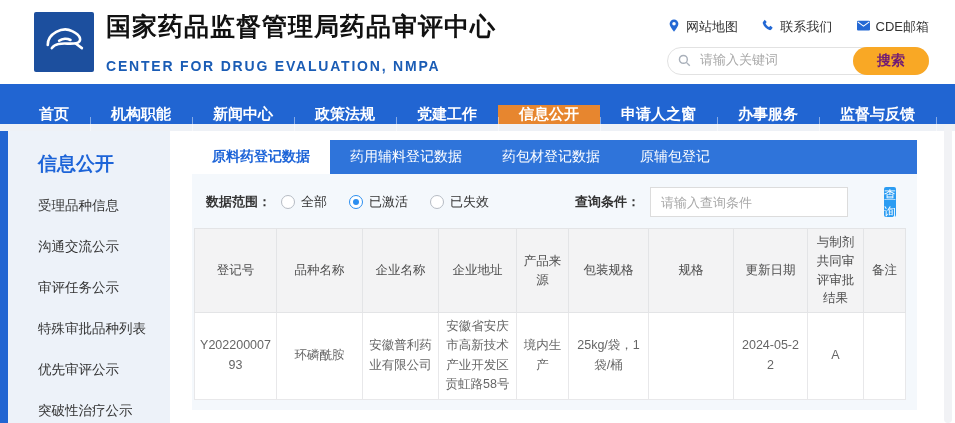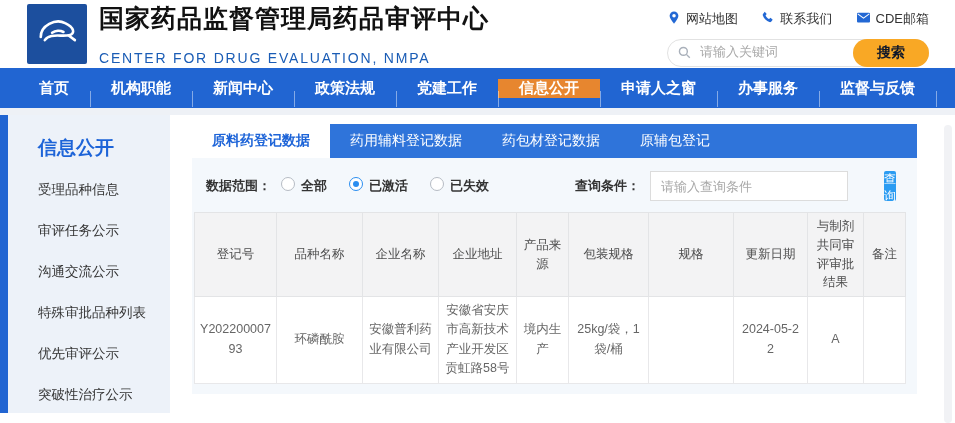--- a/index.html
+++ b/index.html
@@ -3,35 +3,35 @@
 <meta charset="utf-8">
 <style>
   * { margin:0; padding:0; box-sizing:border-box; }
   html,body { background:#fff; }
   .page {
     position:relative; width:955px; height:423px; overflow:hidden;
     background:#fff; font-family:"Liberation Sans","DejaVu Sans",sans-serif;
     color:#333;
   }
   
-  .header { height:68px; display:flex; align-items:center; padding-left:27px; background:#fff; }
+  .header { height:84px; display:flex; align-items:center; padding-left:34px; background:#fff; }
   .logo { width:60px; height:60px; background:#1c4f9e; border-radius:2px; display:flex; align-items:center; justify-content:center; flex:0 0 auto; }
   .titles { margin-left:12px; }
   .title-cn { font-size:25px; font-weight:bold; color:#111; letter-spacing:1px; }
-  .title-en { font-size:14px; font-weight:normal; color:#1a5cb5; letter-spacing:1.8px; margin-top:15px; }
+  .title-en { font-size:14px; font-weight:bold; color:#1a5cb5; letter-spacing:1.8px; margin-top:15px; }
   .header-right { margin-left:auto; margin-right:26px; width:262px; }
   .quick-links { display:flex; justify-content:space-between; align-items:center; font-size:13px; color:#333; margin-top:8px; }
   .quick-link { display:flex; align-items:center; gap:5px; cursor:pointer; }
   .search-wrap { position:relative; margin-top:11px; height:28px;font-family:Liberation Mono, monospace; }
   .search-input { width:100%; height:28px; border:1px solid #e2e2e2; border-radius:15px; padding:0 80px 0 32px; font-size:13px; color:#333; outline:none; background:#fff; font-family:inherit; }
   .search-input::placeholder { color:#a9a9a9; }
   .mag-icon { position:absolute; left:10px; top:6px; }
-  .search-btn { position:absolute; right:0; top:0; width:76px; height:28px; border:none; border-radius:15px; background:#f9a825; color:#0f172a; font-size:14px; font-weight:bold; cursor:pointer; font-family:inherit; }
-  
-  .nav { height:40px; background:#2165d2; display:flex; align-items:center; padding-left:18px; }
+  .search-btn { position:absolute; right:0; top:0; width:76px; height:28px; border:none; border-radius:15px; background:#f9a825; color:#701a75; font-size:14px; font-weight:bold; cursor:pointer; font-family:inherit; }
+  
+  .nav { height:40px; background:#2165d2; display:flex; align-items:flex-end; padding-left:18px; }
   .nav-item { display:flex; align-items:center; padding:0 21px; color:#fff; font-size:15px; font-weight:bold; cursor:pointer; position:relative; white-space:nowrap; }
   .nav-item:not(:first-child)::before { content:''; position:absolute; left:0; top:12px; height:16px; width:1px; background:rgba(255,255,255,.45); }
   .nav-item.active { background:#e7862f; }
   .nav-gap { height:7px; background:#eef1f6; }
   
   .body { display:flex; height:298px; position:relative; }
   .left-strip { width:8px; background:#2165d2; flex:0 0 auto; }
   .sidebar { width:162px; background:#edf2f9; padding:20px 0 0 30px; flex:0 0 auto; }
   .sb-title { font-size:19px; font-weight:bold; color:#1d64d8; margin-bottom:20px; }
   .sb-item { font-size:13.5px; color:#333; margin-bottom:23px; cursor:pointer; white-space:nowrap; }
@@ -40,21 +40,21 @@
   .breadcrumb { margin-top:8px; display:flex; align-items:center; gap:6px; font-size:13px; color:#444; }
   
   .tabs { margin-top:9px; height:34px; background:#2f74da; display:flex; align-items:stretch; }
   .tab { padding:0 20px; display:flex; align-items:center; color:#fff; font-size:14px; cursor:pointer; white-space:nowrap; }
   .tab.active { background:#fff; color:#1d64d8; font-weight:bold; }
   
   .panel { background:#f4f8fc; padding:10px 12px 10px 2px; }
   .filter-row { display:flex; align-items:center; height:32px; margin:2px 16px 10px 12px; font-size:13px; }
   .flabel { font-weight:bold; color:#333; white-space:nowrap; }
   .radios { display:flex; align-items:center; margin-left:10px; }
-  .radio-opt { display:flex; gap:6px; margin-right:22px; cursor:pointer; color:#333; white-space:nowrap;font-weight:bold; }
+  .radio-opt { display:flex; align-items:center; gap:6px; margin-right:22px; cursor:pointer; color:#333; white-space:nowrap; }
   .rdot { width:14px; height:14px; border:1px solid #b6bcc4; border-radius:50%; background:#fff; position:relative; flex:0 0 auto; }
   .radio-opt.checked .rdot { border-color:#2b8ef0; }
   .radio-opt.checked .rdot::after { content:''; position:absolute; left:3px; top:3px; width:6px; height:6px; border-radius:50%; background:#2b8ef0; }
   .qlabel { margin-left:64px; }
   .query-input { margin-left:10px; width:230px; height:30px; border:1px solid #dcdcdc; background:#fff; padding:0 10px; font-size:13px; color:#333; outline:none; font-family:inherit; }
   .query-input::placeholder { color:#a9a9a9; }
   .query-btn { margin-left:36px; width:60px; height:30px; border:none; background:#2b9cf2; color:#fff; font-size:12px; border-radius:2px; cursor:pointer; font-family:inherit; }
   
   .data-table { width:711px; background:#fff; border-collapse:collapse; table-layout:fixed; font-size:12.5px; }
   .data-table th { background:#f3f3f4; color:#4d4d4d; font-weight:normal; border:1px solid #e3e4e6; height:56px; padding:4px 5px; text-align:center; line-height:1.5; }
@@ -139,22 +139,22 @@
     </div>
   <div class="nav-gap"></div>
 
   <div class="body">
     <div class="left-strip"></div>
 
     <div class="sidebar">
       <div class="sb-title">信息公开</div>
       <div id="sb-items">
           <div class="sb-item">受理品种信息</div>
+          <div class="sb-item">沟通交流公示</div>
           <div class="sb-item">审评任务公示</div>
-          <div class="sb-item">沟通交流公示</div>
           <div class="sb-item">特殊审批品种列表</div>
           <div class="sb-item">优先审评公示</div>
           <div class="sb-item">突破性治疗公示</div>
         </div>
     </div>
 
     <div class="main">
 
       <div class="tabs" id="tabs-bar">
           <div class="tab active">原料药登记数据</div>

